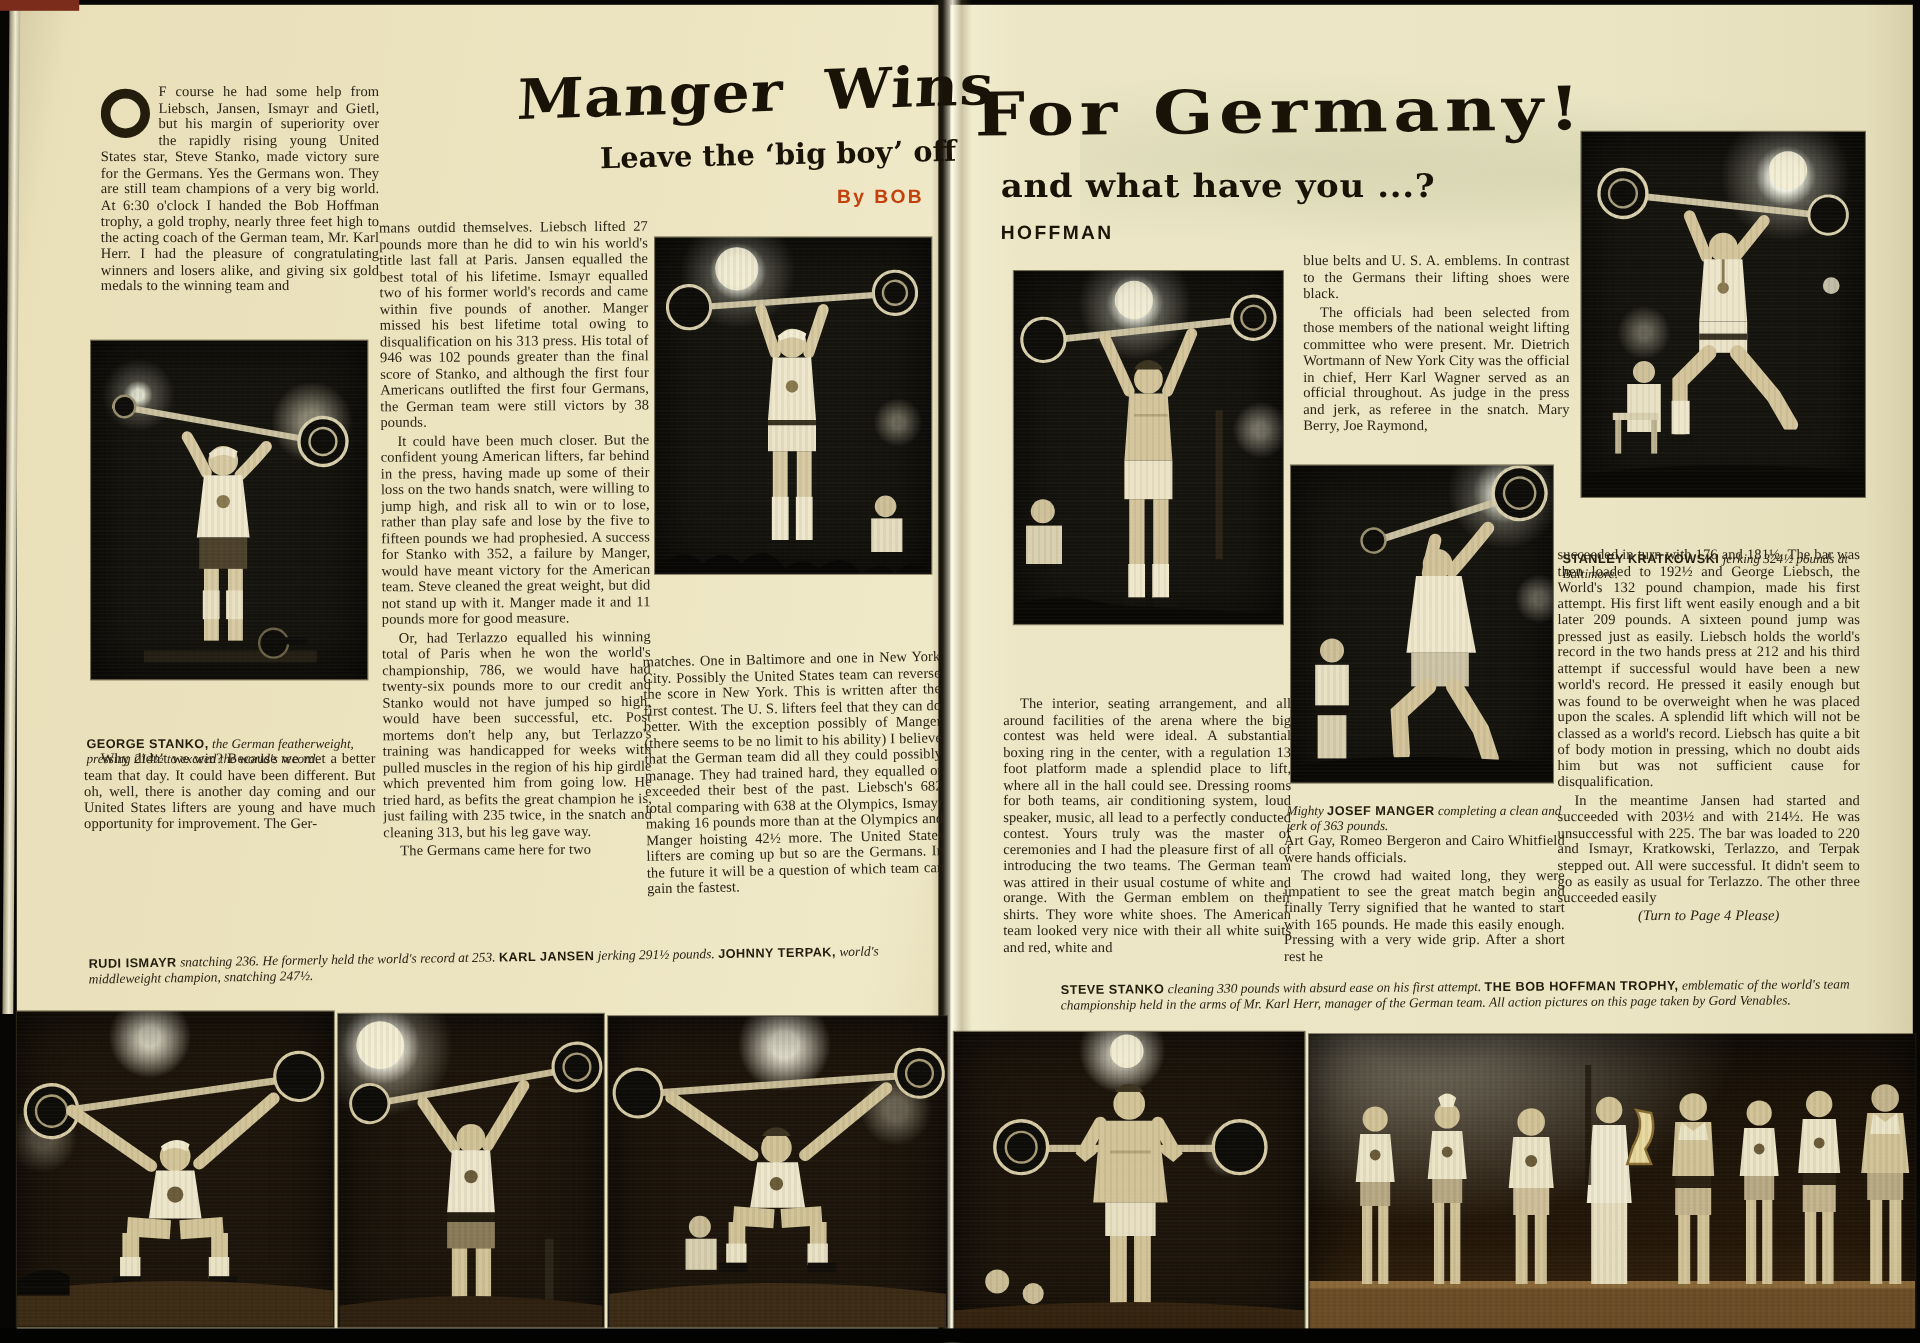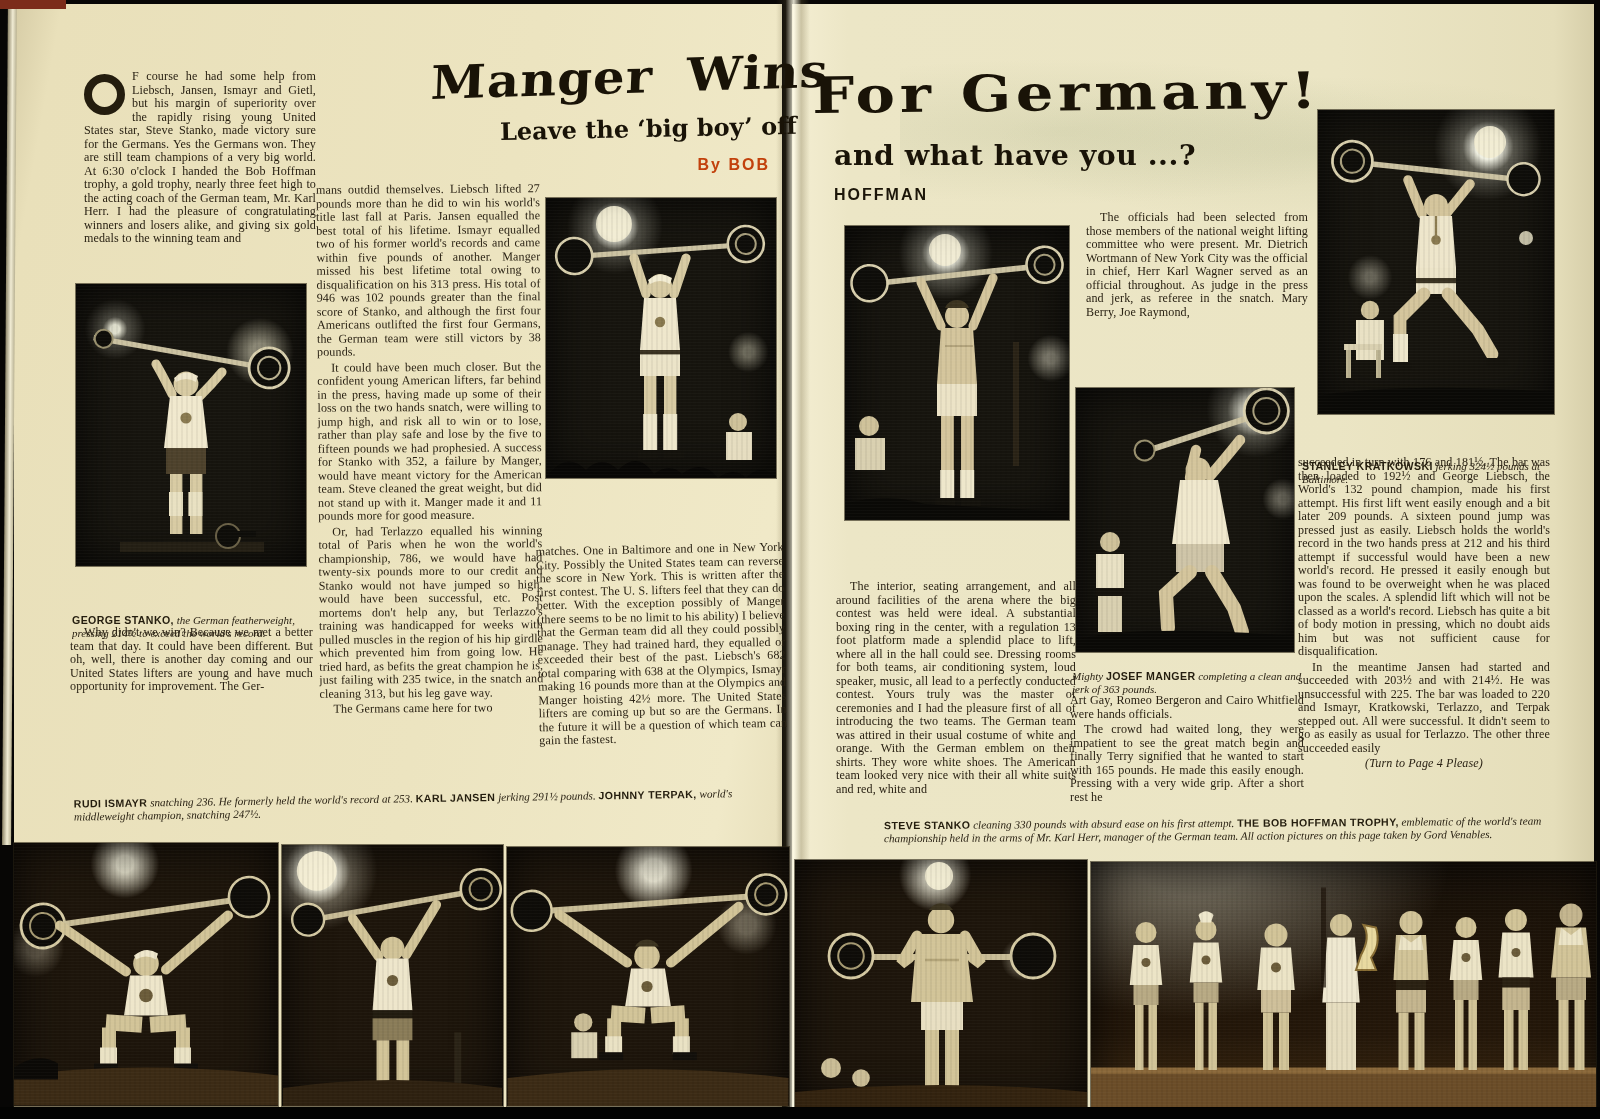--- a/index.html
+++ b/index.html
@@ -201,20 +201,21 @@
       <path d="M0 147 v-8 q20 -6 40 0 l72 4 v4 z" fill="#0a0906"></path>
     </svg>
   </div>
 
 
   <div class="txt body-text" style="left:836px;top:580px;width:240px;height:228px;">
     <p class="ind">The interior, seating arrangement, and all around facilities of the arena where the big contest was held were ideal. A substantial boxing ring in the center, with a regulation 13 foot platform made a splendid place to lift, where all in the hall could see. Dressing rooms for both teams, air conditioning system, loud speaker, music, all lead to a perfectly conducted contest. Yours truly was the master of ceremonies and I had the pleasure first of all of introducing the two teams. The German team was attired in their usual costume of white and orange. With the German emblem on their shirts. They wore white shoes. The American team looked very nice with their all white suits and red, white and</p>
   </div>
 
   <div class="txt body-text" style="left:1086px;top:211px;width:222px;height:176px;">
+    <p>blue belts and U. S. A. emblems. In contrast to the Germans their lifting shoes were black.</p>
     <p class="ind">The officials had been selected from those members of the national weight lifting committee who were present. Mr. Dietrich Wortmann of New York City was the official in chief, Herr Karl Wagner served as an official throughout. As judge in the press and jerk, as referee in the snatch. Mary Berry, Joe Raymond,</p>
   </div>
 
   <div class="photo ph-manger" style="left:1076px;top:388px;width:218px;height:264px;" role="img" aria-label="Josef Manger completing a clean and jerk of 363 pounds">
     <svg viewBox="0 0 109 132" aria-hidden="true">
       <g transform="rotate(-18 66 22)">
         <rect x="28" y="20" width="74" height="3" fill="#ccc3a2"></rect>
         <circle cx="97" cy="21" r="11" fill="#0e0d09" stroke="#d9d0ae" stroke-width="1.4"></circle>
         <circle cx="97" cy="21" r="6.5" fill="#0e0d09" stroke="#a89f7d" stroke-width="1"></circle>
         <circle cx="33" cy="21" r="5" fill="#0e0d09" stroke="#9a916f" stroke-width="1"></circle>

